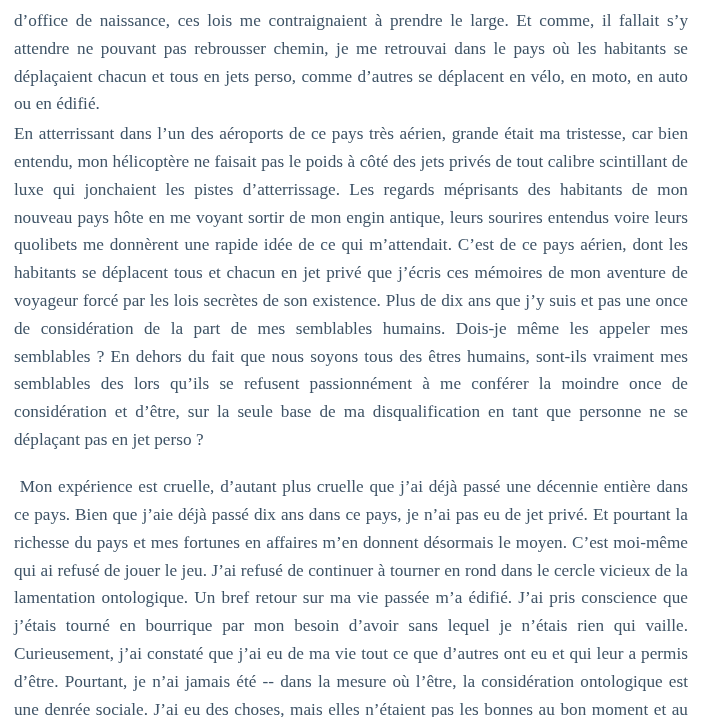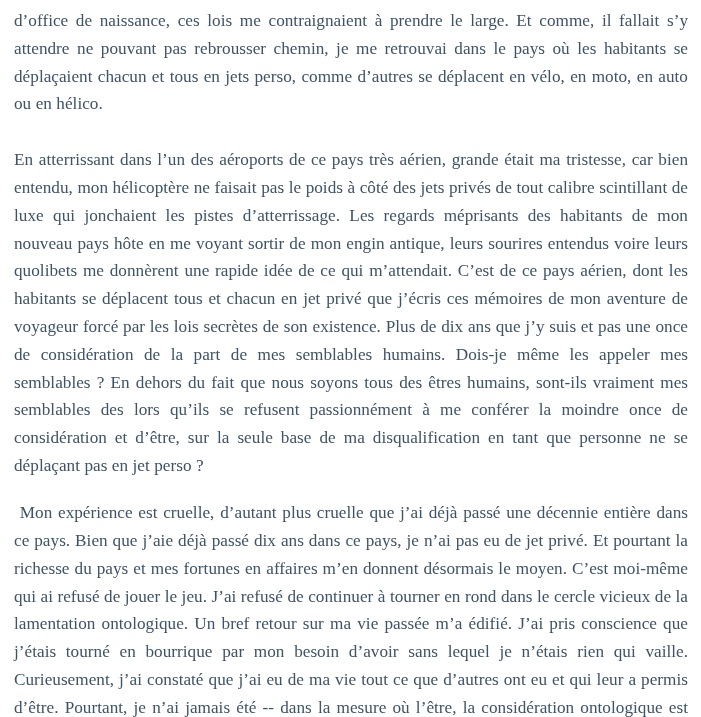--- a/index.html
+++ b/index.html
@@ -28,23 +28,23 @@
     line-height: 27.8px;
     text-align: justify;
     text-justify: inter-word;
     -webkit-hyphens: none;
     hyphens: none;
     white-space: pre-wrap;
     letter-spacing: 0.02px;
     word-spacing: 0.1px;
   }
   .para.p1 { margin-top: 7px; }
-  .para.p2 { margin-top: 28px; }
+  .para.p2 { margin-top: 2px; }
   .para.p3 { margin-top: 19.5px; }
 </style>
 </head>
 <body>
 
 <div id="doc">
-  <p class="para p1">d’office de naissance, ces lois me contraignaient à prendre le large. Et comme, il fallait s’y attendre ne pouvant pas rebrousser chemin, je me retrouvai dans le pays où les habitants se déplaçaient chacun et tous en jets perso, comme d’autres se déplacent en vélo, en moto, en auto ou en hélico.</p>
+  <p class="para p1">d’office de naissance, ces lois me contraignaient à prendre le large. Et comme, il fallait s’y attendre ne pouvant pas rebrousser chemin, je me retrouvai dans le pays où les habitants se déplaçaient chacun et tous en jets perso, comme d’autres se déplacent en vélo, en moto, en auto ou en édifié.</p>
   <p class="para p2">En atterrissant dans l’un des aéroports de ce pays très aérien, grande était ma tristesse, car bien entendu, mon hélicoptère ne faisait pas le poids à côté des jets privés de tout calibre scintillant de luxe qui jonchaient les pistes d’atterrissage. Les regards méprisants des habitants de mon nouveau pays hôte en me voyant sortir de mon engin antique, leurs sourires entendus voire leurs quolibets me donnèrent une rapide idée de ce qui m’attendait. C’est de ce pays aérien, dont les habitants se déplacent tous et chacun en jet privé que j’écris ces mémoires de mon aventure de voyageur forcé par les lois secrètes de son existence. Plus de dix ans que j’y suis et pas une once de considération de la part de mes semblables humains. Dois-je même les appeler mes semblables ? En dehors du fait que nous soyons tous des êtres humains, sont-ils vraiment mes semblables des lors qu’ils se refusent passionnément à me conférer la moindre once de considération et d’être, sur la seule base de ma disqualification en tant que personne ne se déplaçant pas en jet perso ?</p>
   <p class="para p3"> Mon expérience est cruelle, d’autant plus cruelle que j’ai déjà passé une décennie entière dans ce pays. Bien que j’aie déjà passé dix ans dans ce pays, je n’ai pas eu de jet privé. Et pourtant la richesse du pays et mes fortunes en affaires m’en donnent désormais le moyen. C’est moi-même qui ai refusé de jouer le jeu. J’ai refusé de continuer à tourner en rond dans le cercle vicieux de la lamentation ontologique. Un bref retour sur ma vie passée m’a édifié. J’ai pris conscience que j’étais tourné en bourrique par mon besoin d’avoir sans lequel je n’étais rien qui vaille. Curieusement, j’ai constaté que j’ai eu de ma vie tout ce que d’autres ont eu et qui leur a permis d’être. Pourtant, je n’ai jamais été -- dans la mesure où l’être, la considération ontologique est une denrée sociale. J’ai eu des choses, mais elles n’étaient pas les bonnes au bon moment et au bon endroit.</p>
 </div>
 
 </body></html>

